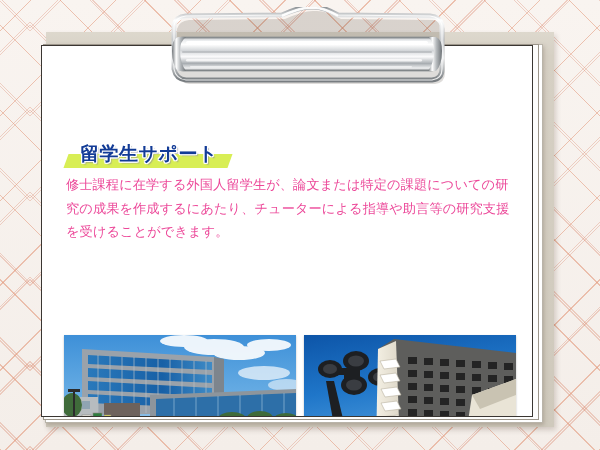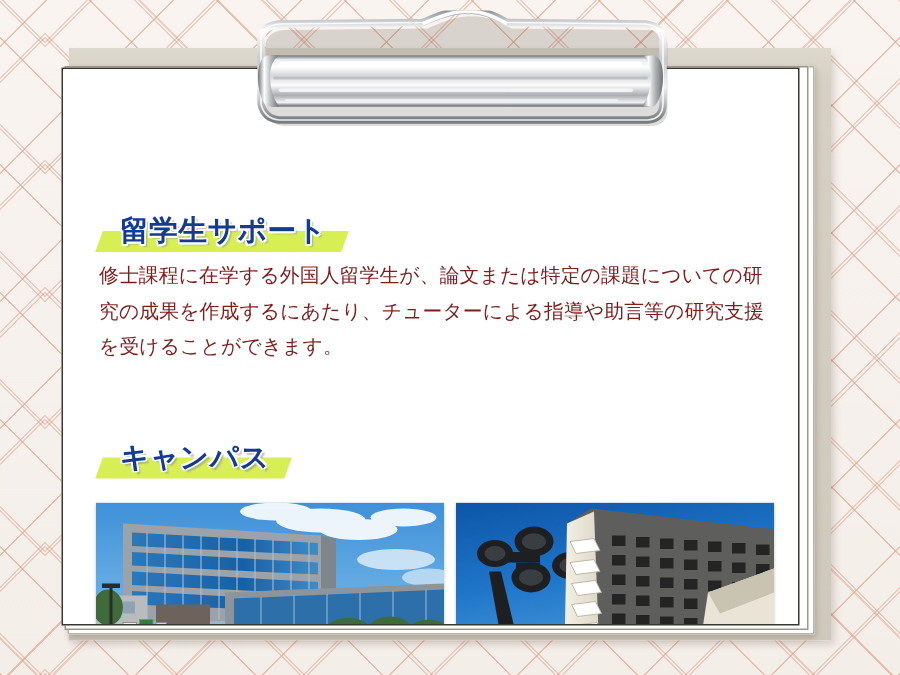--- a/index.html
+++ b/index.html
@@ -80,21 +80,21 @@
       1px 0 0 #fff, -1px 0 0 #fff, 0 1px 0 #fff, 0 -1px 0 #fff,
       1px 1px 0 #fff, -1px -1px 0 #fff, 1px -1px 0 #fff, -1px 1px 0 #fff,
       2px 2px 1px rgba(140,140,150,0.55);
   }
 
   #heading-support{position:absolute;left:38px;top:95px;}
   #heading-campus{position:absolute;left:38px;top:246px;}
 
   #body-text{
     position:absolute;left:24px;top:127px;width:450px;
-    color:#7f1d1d;font-size:13.2px;line-height:23.5px;
+    color:#ec4899;font-size:13.2px;line-height:23.5px;
     letter-spacing:0.1px;
   }
   #body-text p{margin:0;}
 
   
   #photos{position:absolute;left:22px;top:289px;width:452px;height:113px;}
   .photo{
     position:absolute;top:0;height:113px;overflow:hidden;
     box-shadow:0 1px 2px rgba(0,0,0,0.25);
   }
@@ -115,24 +115,20 @@
 
     <div class="heading" id="heading-support">
       <span class="hl"></span>
       <span class="txt">留学生サポート</span>
     </div>
 
     <div id="body-text">
       <p>修士課程に在学する外国人留学生が、論文または特定の課題についての研究の成果を作成するにあたり、チューターによる指導や助言等の研究支援を受けることができます。</p>
     </div>
 
-    <div class="heading" id="heading-campus">
-      <span class="hl"></span>
-      <span class="txt">キャンパス</span>
-    </div>
 
     <div id="photos">
 
       <div class="photo" id="photo-ikuta">
         <svg width="232" height="113" viewBox="0 0 232 113" preserveAspectRatio="none">
           <defs>
             <linearGradient id="ikSky" x1="0" y1="0" x2="0" y2="1">
               <stop offset="0%" stop-color="#3e90d8"></stop>
               <stop offset="55%" stop-color="#69aee4"></stop>
               <stop offset="100%" stop-color="#b9d8ef"></stop>

